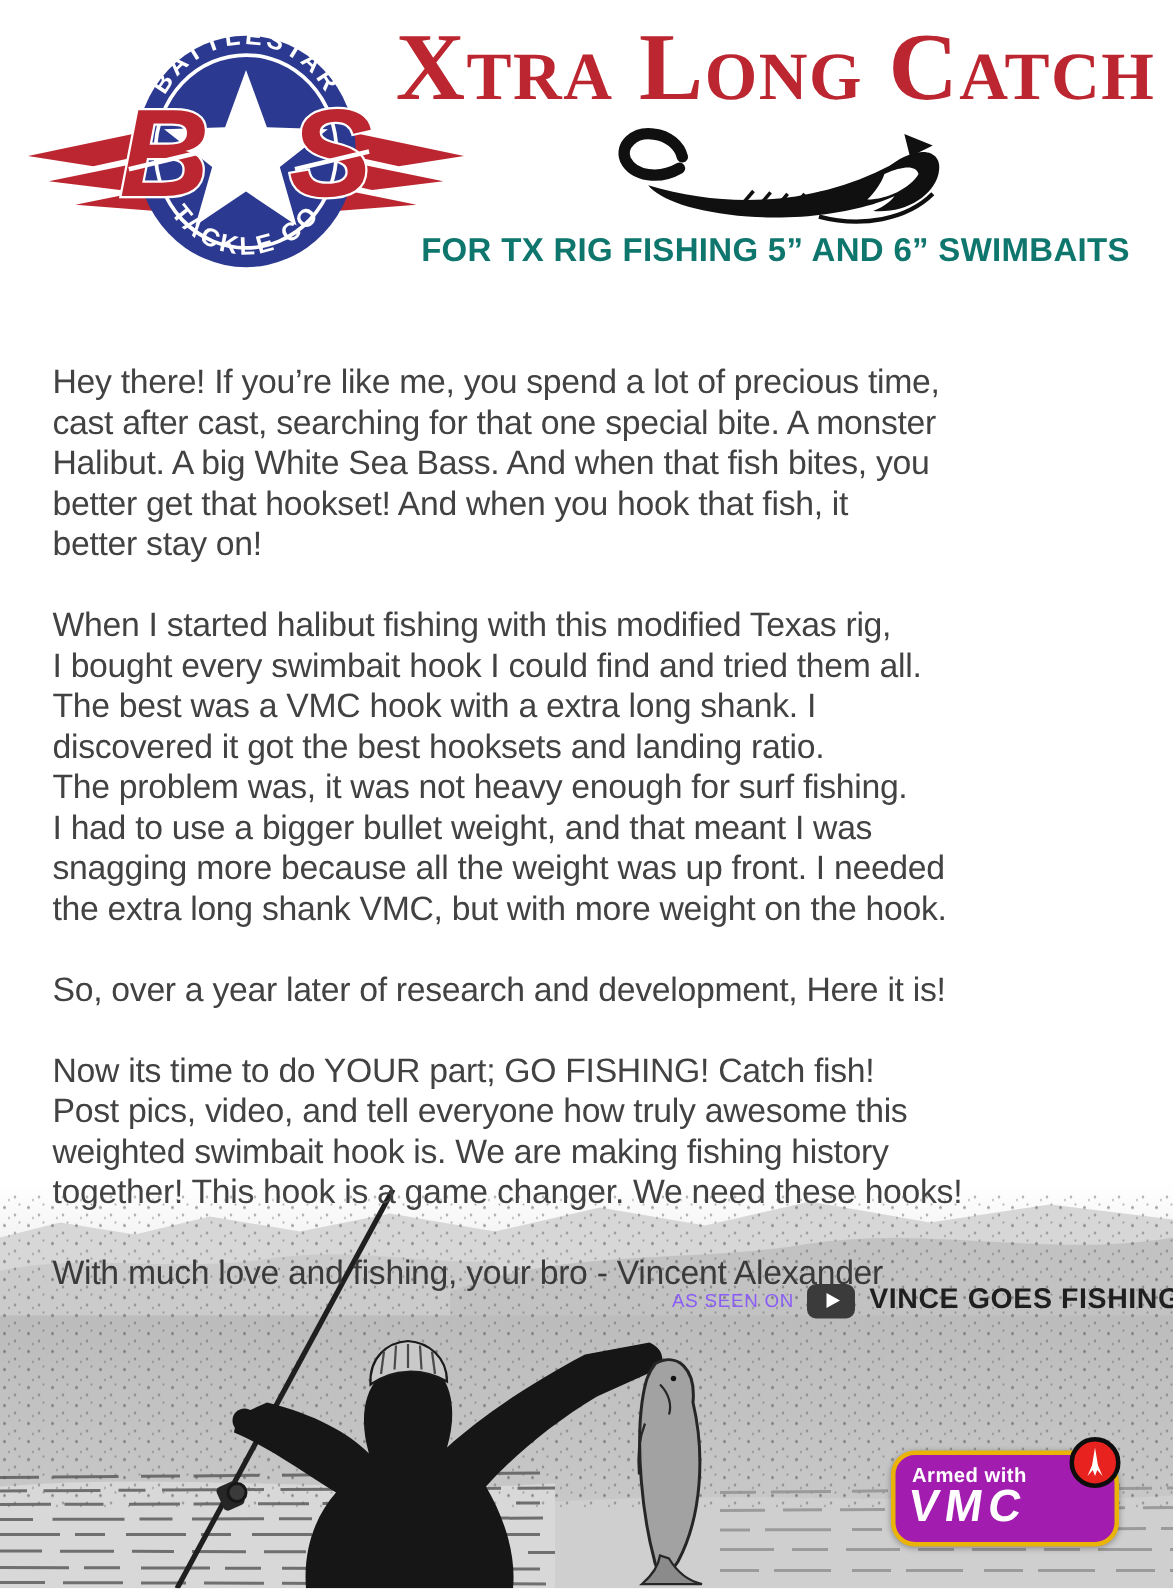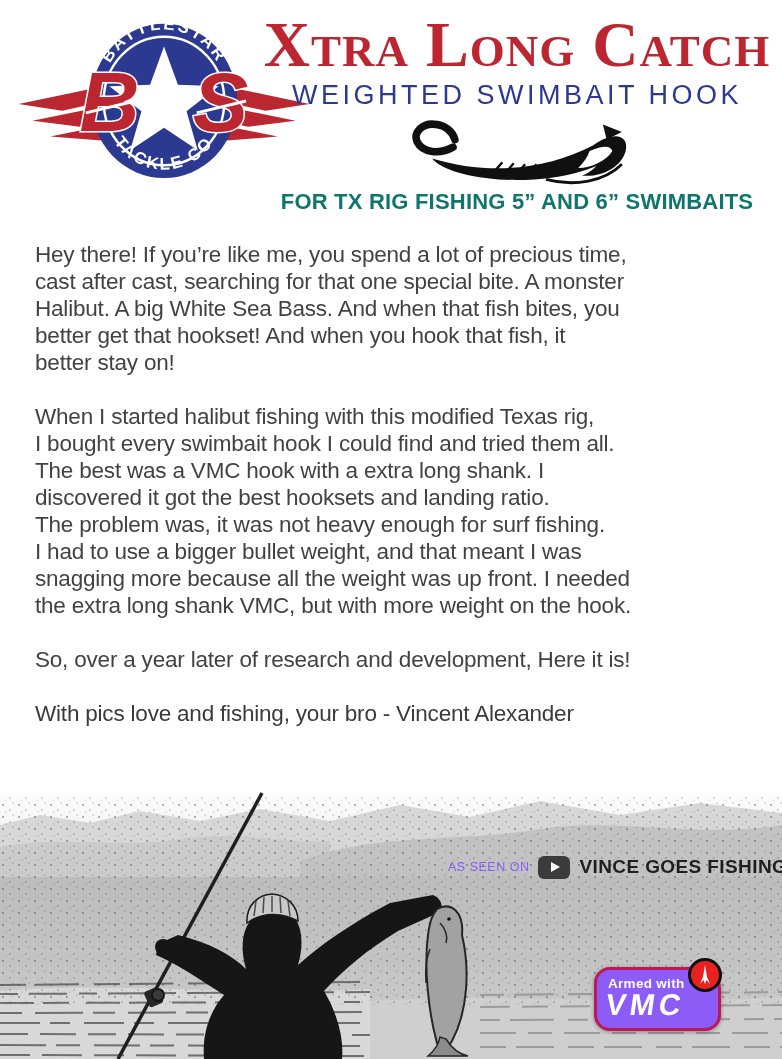--- a/index.html
+++ b/index.html
@@ -44,22 +44,22 @@
     width:32px; height:23px; background:#3b3b3b; border-radius:6px;
     display:flex; align-items:center; justify-content:center; flex:0 0 auto;
   }
   .yt-play {
     width:0; height:0; border-left:9px solid #ffffff;
     border-top:5.5px solid transparent; border-bottom:5.5px solid transparent; margin-left:2px;
   }
   .channel { font-size:19px; font-weight:bold; color:#1f1f1f; letter-spacing:0.4px; white-space:nowrap; }
   
   .vmc-badge {
-    position:absolute; left:594px; top:967px; width:127px; height:64px; z-index:3;
-    background:#8b5cf6; border:3px solid #be185d; border-radius:16px 22px 16px 16px;
+    position:absolute; left:594px; top:967px; width:152px; height:64px; z-index:3;
+    background:#a21caf; border:3px solid #eab308; border-radius:16px 22px 16px 16px;
     box-shadow:0 1px 4px rgba(0,0,0,0.35);
   }
   .armed { color:#ffffff; font-size:13.5px; font-weight:bold; margin:6px 0 0 11px; letter-spacing:0.3px; }
   .vmc-word {
     color:#ffffff; font-size:30px; font-weight:bold; letter-spacing:4px;
     margin:0 0 0 9px; transform:skewX(-8deg); display:inline-block; line-height:28px;
   }
   .vmc-circle {
     position:absolute; right:-4px; top:-12px; width:34px; height:34px;
     background:#e8231f; border:3px solid #0d0d0d; border-radius:50%;
@@ -103,21 +103,20 @@
 
       <text x="100" y="122" text-anchor="middle" font-size="84" font-weight="bold" font-style="italic" fill="#bc2630" stroke="#ffffff" stroke-width="3" paint-order="stroke" font-family="Liberation Sans, sans-serif">B</text>
       <text x="212" y="122" text-anchor="middle" font-size="84" font-weight="bold" font-style="italic" fill="#bc2630" stroke="#ffffff" stroke-width="3" paint-order="stroke" font-family="Liberation Sans, sans-serif">S</text>
       <line x1="76" y1="104" x2="126" y2="92" stroke="#ffffff" stroke-width="3"></line>
       <line x1="188" y1="104" x2="238" y2="92" stroke="#ffffff" stroke-width="3"></line>
     </svg>
   </div>
 
   <div class="title-block">
     <h1 class="main-title">Xtra Long Catch</h1>
-    <div class="subtitle">WEIGHTED SWIMBAIT HOOK</div>
 
     <svg class="hook-art" width="235" height="74" viewBox="0 0 240 78">
       <path d="M52,36 C38,44 20,42 14,30 C10,20 20,10 34,12 C44,13 52,20 54,28" fill="none" stroke="#101010" stroke-width="8" stroke-linecap="round"></path>
       <path d="M30,48 C90,66 150,60 200,34 C218,24 230,28 224,40 C214,58 160,74 100,70 C62,67 38,58 30,48 Z" fill="#101010"></path>
       <path d="M200,34 C222,18 238,24 234,40 C230,56 210,68 188,66 C204,60 212,48 200,34 Z" fill="#101010"></path>
       <path d="M196,40 C210,34 218,34 220,40 C214,50 198,58 184,58 C190,52 194,46 196,40 Z" fill="#ffffff"></path>
       <polygon points="210,12 230,20 214,28" fill="#101010"></polygon>
       <path d="M150,70 C180,78 212,72 230,54" fill="none" stroke="#101010" stroke-width="3"></path>
       <g stroke="#101010" stroke-width="2.5">
         <line x1="92" y1="66" x2="104" y2="52"></line>
@@ -141,21 +140,25 @@
 better stay on!</p>
     <p>When I started halibut fishing with this modified Texas rig,
 I bought every swimbait hook I could find and tried them all.
 The best was a VMC hook with a extra long shank. I
 discovered it got the best hooksets and landing ratio.
 The problem was, it was not heavy enough for surf fishing.
 I had to use a bigger bullet weight, and that meant I was
 snagging more because all the weight was up front. I needed
 the extra long shank VMC, but with more weight on the hook.</p>
     <p>So, over a year later of research and development, Here it is!</p>
-    <p class="signature">With pics love and fishing, your bro - Vincent Alexander</p>
+    <p>Now its time to do YOUR part; GO FISHING! Catch fish!
+Post pics, video, and tell everyone how truly awesome this
+weighted swimbait hook is. We are making fishing history
+together! This hook is a game changer. We need these hooks!</p>
+    <p class="signature">With much love and fishing, your bro - Vincent Alexander</p>
   </div>
 
   <svg class="scene" viewBox="0 0 782 270" preserveAspectRatio="none">
     <defs>
       <linearGradient id="sky" x1="0" y1="0" x2="0" y2="1">
         <stop offset="0" stop-color="#ffffff"></stop>
         <stop offset="0.45" stop-color="#f1f1f1"></stop>
         <stop offset="1" stop-color="#dedede"></stop>
       </linearGradient>
       <linearGradient id="water" x1="0" y1="0" x2="0" y2="1">

